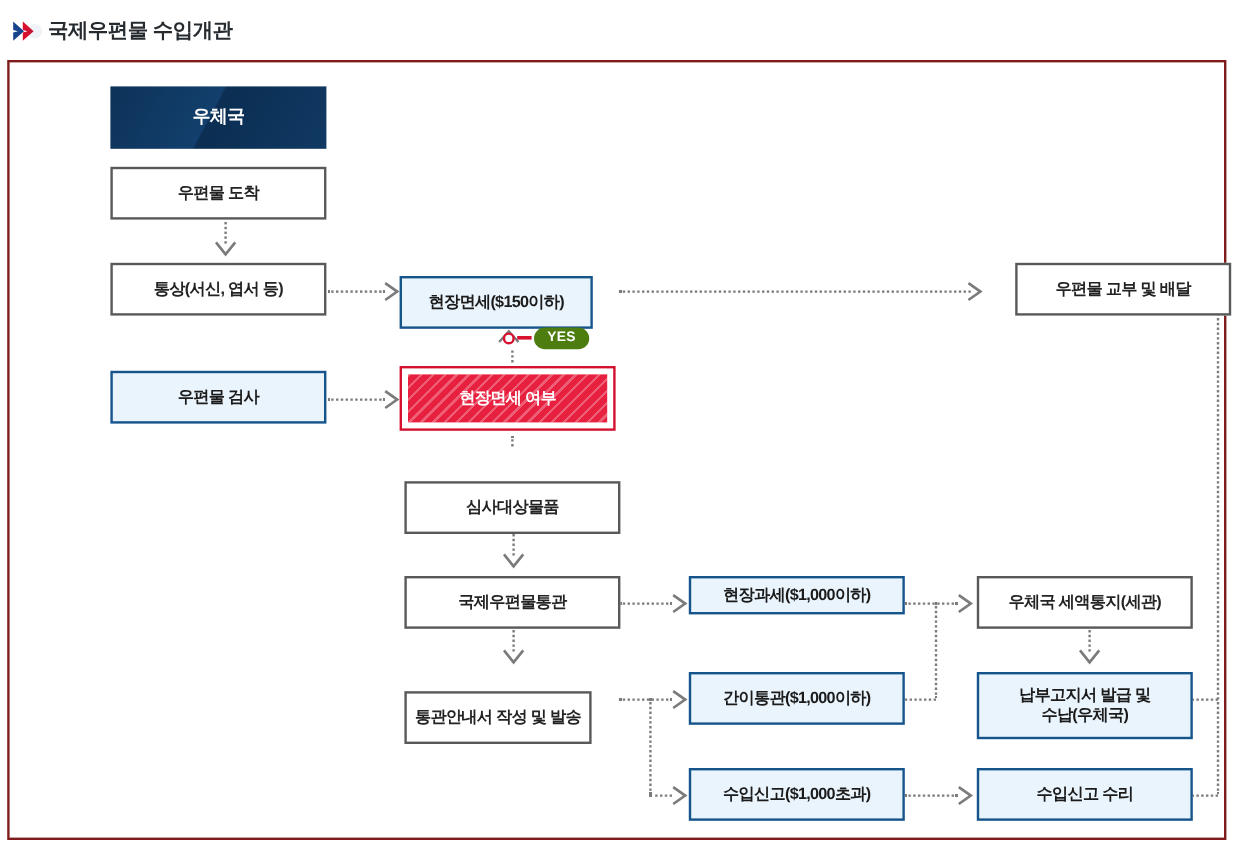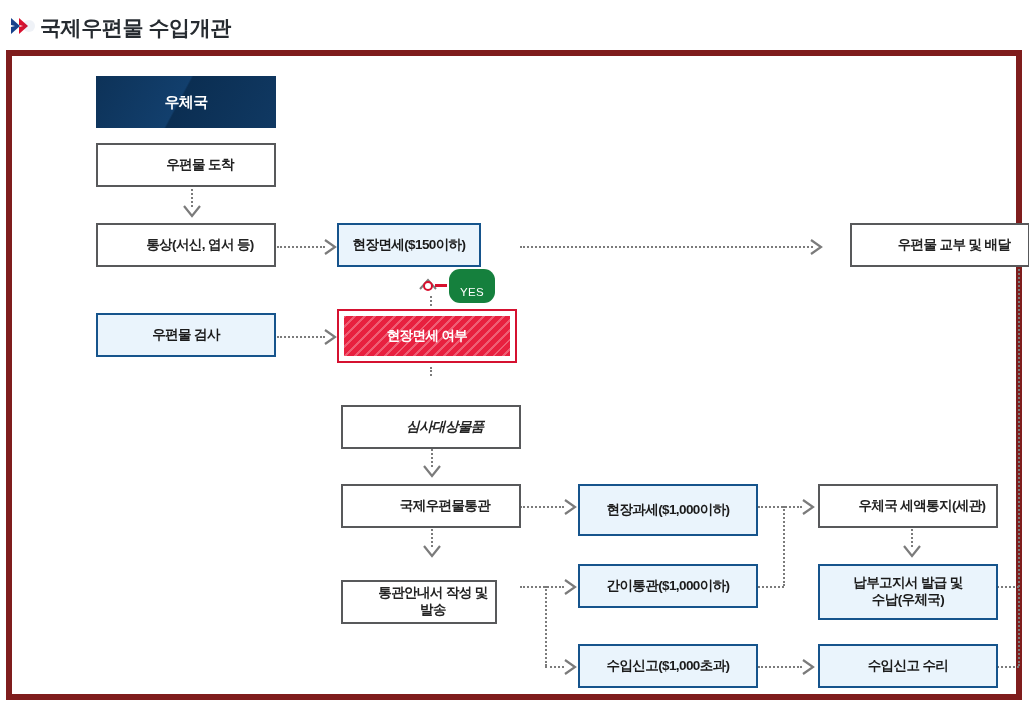--- a/index.html
+++ b/index.html
@@ -15,41 +15,41 @@
   
   .page-header{
     position:absolute;left:0;top:0;width:1029px;height:50px;
     display:flex;align-items:center;
   }
   .hdr-icon{
     position:absolute;left:10px;top:17px;width:26px;height:18px;
   }
   .hdr-title{
     position:absolute;left:40px;top:14px;
-    font-size:21px;font-weight:700;color:#262b30;letter-spacing:-0.4px;
+    font-size:17px;font-weight:700;color:#262b30;letter-spacing:-0.4px;
     white-space:nowrap;
   }
 
   
   .canvas{
     position:absolute;left:6px;top:50px;width:1016px;height:650px;
-    border:6px solid #7f1d1d;background:#fff;box-sizing:border-box;
+    border:2px solid #7f1d1d;background:#fff;box-sizing:border-box;
   }
 
   
   .node{
     position:absolute;box-sizing:border-box;
     display:flex;align-items:center;justify-content:center;
     text-align:center;line-height:1.25;
     letter-spacing:-0.6px;
     white-space:pre-line;
   }
   .node.white{
     background:#ffffff;border:2px solid #58595b;
-    font-size:13.5px;font-weight:600;color:#232323;padding-left:28px;
+    font-size:13.5px;font-weight:600;color:#232323;
   }
   .node.blue{
     background:#eaf4fc;border:2px solid #16548c;
     font-size:13.5px;font-weight:700;color:#1b1b1b;
   }
   .node.hdr-navy{
     background:linear-gradient(118deg,#0d3258 0%,#123f6d 46%,#0b2e52 47%,#103963 100%);
     border:none;color:#ffffff;font-size:15px;font-weight:700;
   }
   .node.hdr-blue{
@@ -89,23 +89,23 @@
   .branch .ring{
     position:absolute;left:5px;top:5px;width:10px;height:10px;
     border-radius:50%;border:2.5px solid #d8102e;background:#fff;
     box-sizing:border-box;
   }
   .branch .stem{
     position:absolute;left:17px;top:9px;width:12px;height:3px;background:#d8102e;
   }
   .pill{
     margin-left:11px;
-    background:#15803d;color:#fff;border-radius:11px;
-    font-size:11.5px;font-weight:400;letter-spacing:0.3px;
-    padding:18px 11px 4px;line-height:1;
+    background:#4d7c0f;color:#fff;border-radius:11px;
+    font-size:11.5px;font-weight:700;letter-spacing:0.3px;
+    padding:3px 11px 4px;line-height:1;
   }
 </style>
 </head>
 <body>
 
 <div id="root">
 
   <div class="page-header">
     <span class="hdr-icon">
       <svg width="26" height="18" viewBox="0 0 26 18">
@@ -196,21 +196,21 @@
     </svg>
 
     <div class="node hdr-navy" style="left:84px;top:20px;width:180px;height:52px;">우체국</div>
 
     <div class="node white" style="left:84px;top:87px;width:180px;height:44px;">우편물 도착</div>
 
     <div class="node white" style="left:84px;top:167px;width:180px;height:44px;">통상(서신, 엽서 등)</div>
 
     <div class="node blue" style="left:84px;top:257px;width:180px;height:44px;">우편물 검사</div>
 
-    <div class="node blue" style="left:325px;top:167px;width:144px;height:44px;text-align:center;">현장면세($150이하)</div>
+    <div class="node blue" style="left:325px;top:178px;width:161px;height:44px;text-align:center;">현장면세($150이하)</div>
 
     <div class="branch" style="left:406px;top:219px;">
       <span class="marker">
         <svg width="20" height="20" viewBox="0 0 20 20" style="position:absolute;left:0;top:0;">
           <polyline points="2,13 10,4 18,13" fill="none" stroke="#7b7b7b" stroke-width="2"></polyline>
         </svg>
         <span class="ring"></span>
       </span>
       <span class="stem"></span>
       <span class="pill">YES</span>
@@ -226,27 +226,27 @@
         <svg width="20" height="20" viewBox="0 0 20 20" style="position:absolute;left:0;top:0;">
           <polyline points="2,7 10,16 18,7" fill="none" stroke="#7b7b7b" stroke-width="2"></polyline>
         </svg>
         <span class="ring"></span>
       </span>
       <span class="stem"></span>
       <span class="pill">NO</span>
     </div>
     <div class="dot-v" style="left:418px;top:311px;height:9px;"></div>
 
-    <div class="node white" style="left:329px;top:349px;width:180px;height:44px;font-style:italic;">심사대상물품</div>
+    <div class="node white" style="left:329px;top:349px;width:180px;height:44px;">심사대상물품</div>
 
     <div class="node white" style="left:329px;top:428px;width:180px;height:44px;">국제우편물통관</div>
 
     <div class="node white" style="left:329px;top:524px;width:156px;height:44px;">통관안내서 작성 및 발송</div>
 
-    <div class="node blue" style="left:566px;top:428px;width:180px;height:52px;">현장과세($1,000이하)</div>
+    <div class="node blue" style="left:566px;top:428px;width:180px;height:32px;">현장과세($1,000이하)</div>
 
     <div class="node blue" style="left:566px;top:508px;width:180px;height:44px;text-align:center;">간이통관($1,000이하)</div>
 
     <div class="node blue" style="left:566px;top:588px;width:180px;height:44px;">수입신고($1,000초과)</div>
 
 
     <div class="node white" style="left:806px;top:167px;width:180px;height:44px;margin-left:32px;">우편물 교부 및 배달</div>
 
     <div class="node white" style="left:806px;top:428px;width:180px;height:44px;">우체국 세액통지(세관)</div>
 

